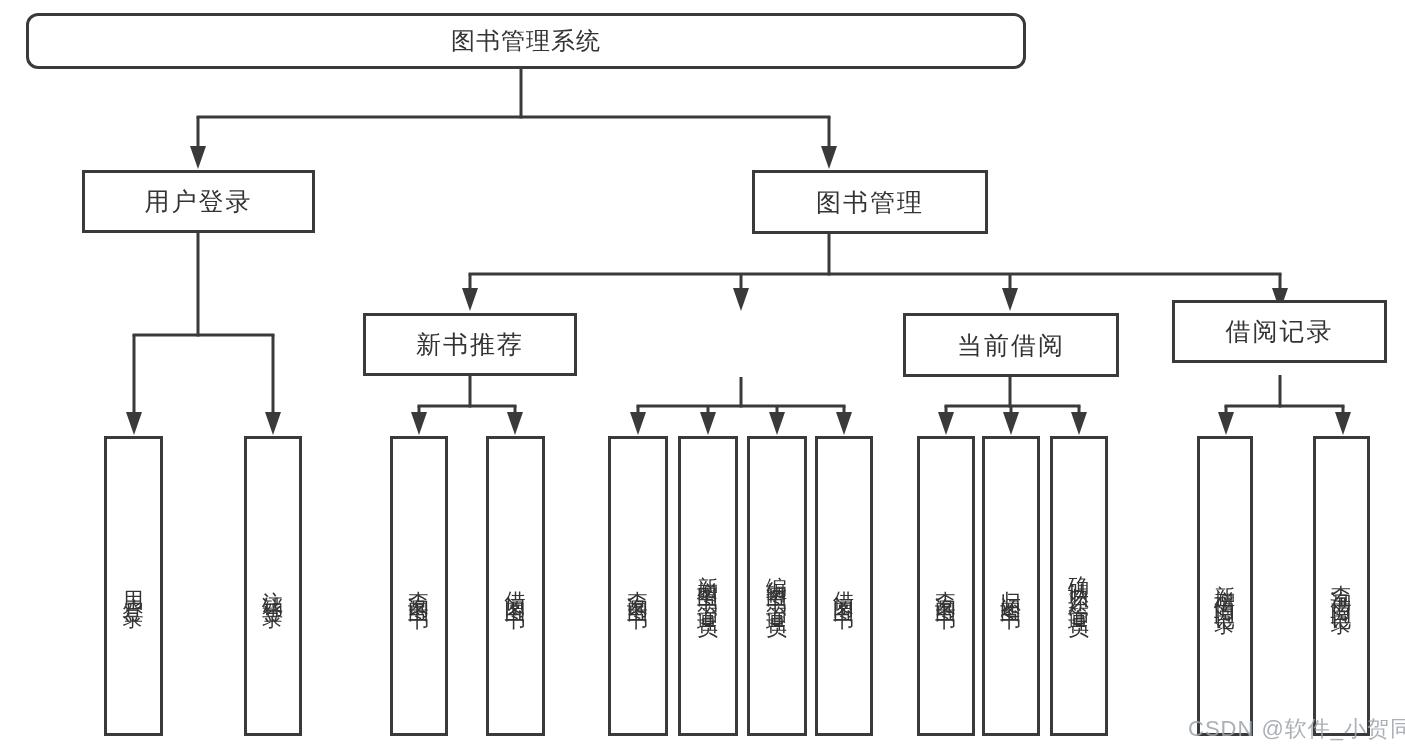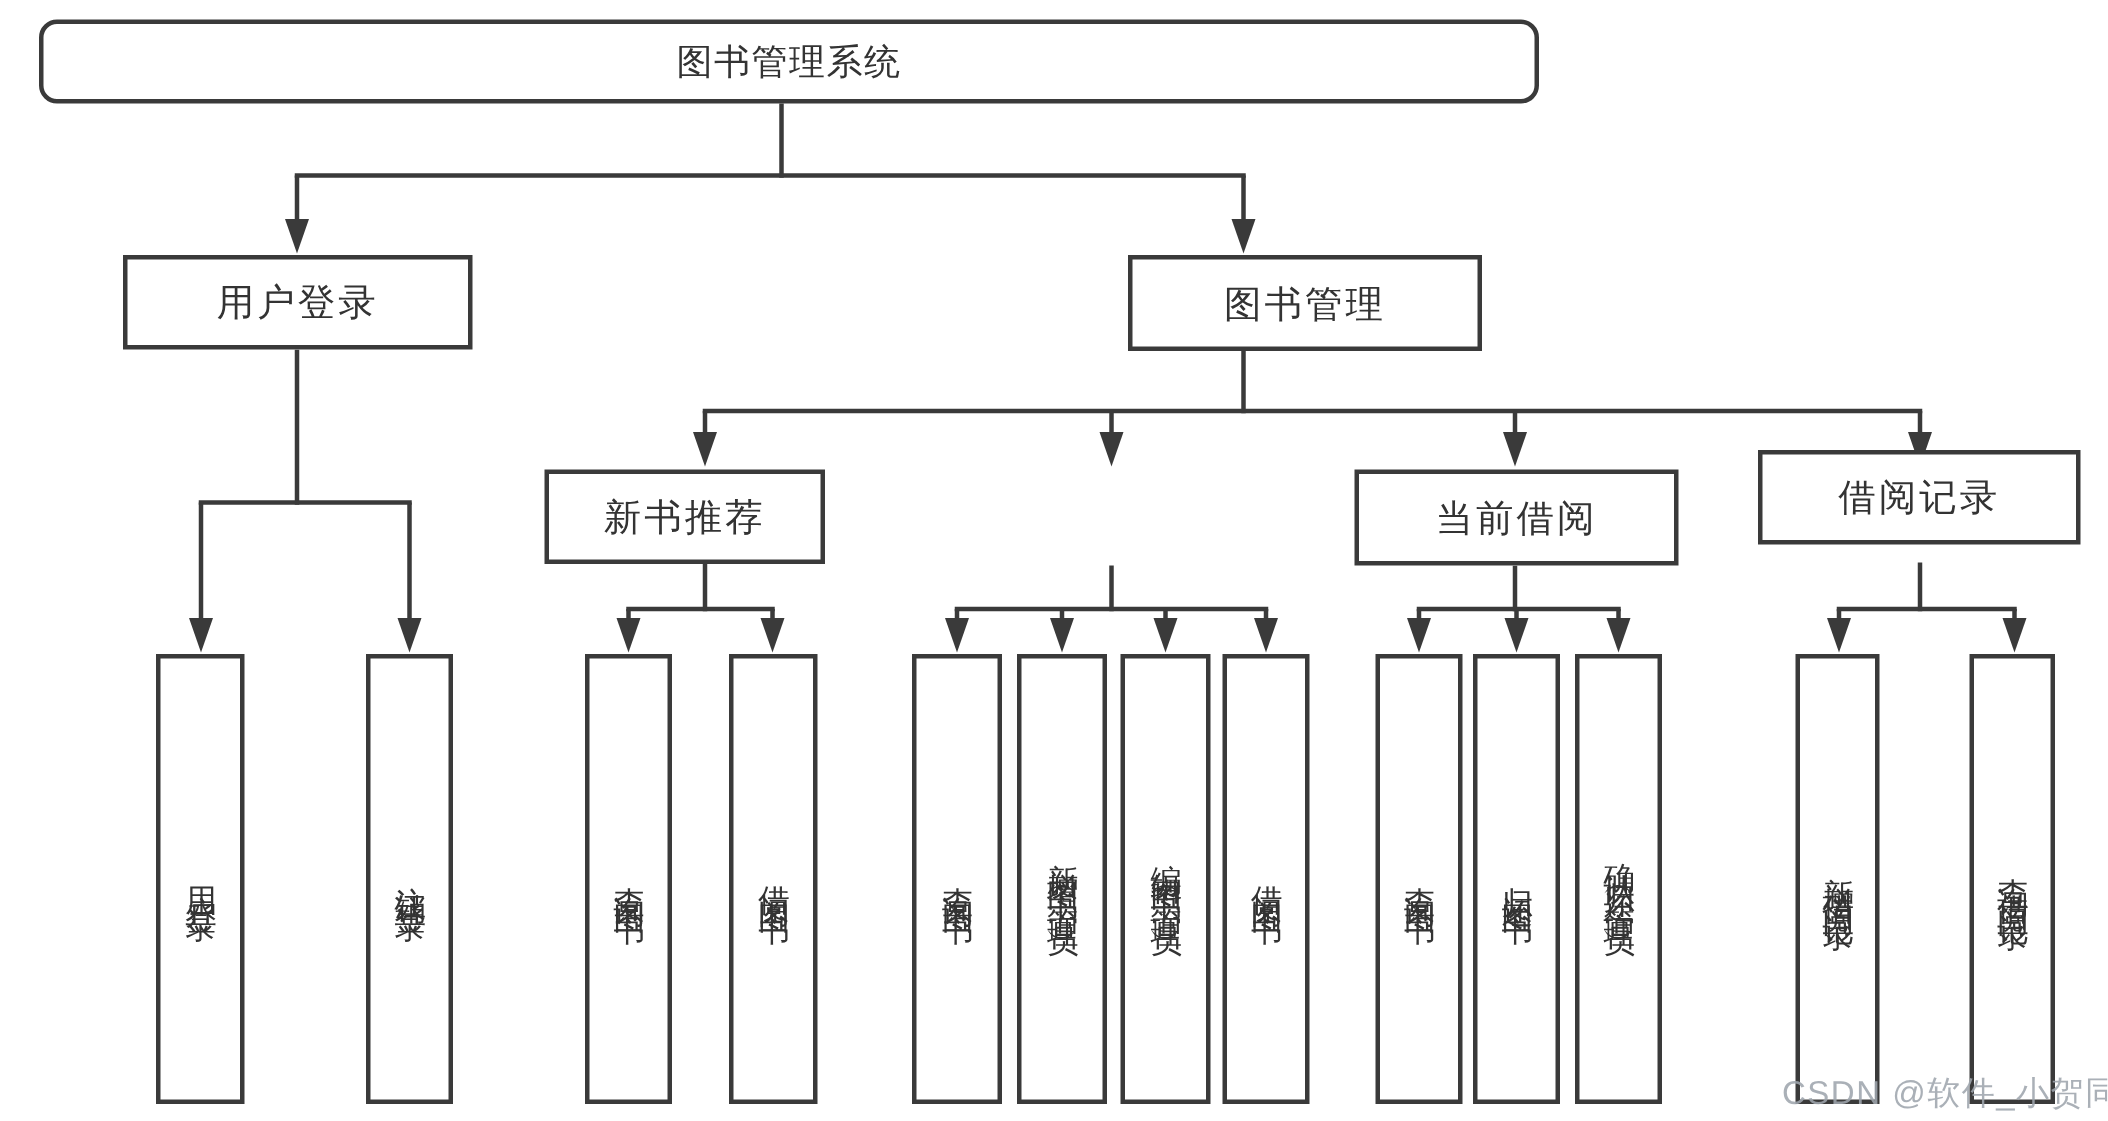--- a/index.html
+++ b/index.html
@@ -127,21 +127,21 @@
       <line x1="1343" y1="406" x2="1343" y2="415"></line>
       <polygon points="1335,412 1351,412 1343,435"></polygon>
     </g>
   </svg>
 
   <div class="node root" style="left:26px; top:13px; width:1000px; height:56px;border-radius:12px;">图书管理系统</div>
 
   <div class="node h" style="left:82px; top:170px; width:233px; height:63px;">用户登录</div>
   <div class="node h" style="left:752px; top:170px; width:236px; height:64px;">图书管理</div>
 
-  <div class="node h" style="left:363px; top:313px; width:187px; height:63px;">新书推荐</div>
+  <div class="node h" style="left:363px; top:313px; width:214px; height:63px;">新书推荐</div>
   <div class="node h" style="left:903px; top:313px; width:216px; height:64px;">当前借阅</div>
   <div class="node h" style="left:1172px; top:300px; width:215px; height:63px;">借阅记录</div>
 
   <div class="node v" style="left:104px; top:436px; width:59px; height:300px;">用户登录</div>
   <div class="node v" style="left:244px; top:436px; width:58px; height:300px;">注销登录</div>
 
   <div class="node v" style="left:390px; top:436px; width:58px; height:300px;">查询图书</div>
   <div class="node v" style="left:486px; top:436px; width:59px; height:300px;">借阅图书</div>
 
   <div class="node v" style="left:608px; top:436px; width:60px; height:300px;">查询图书</div>

